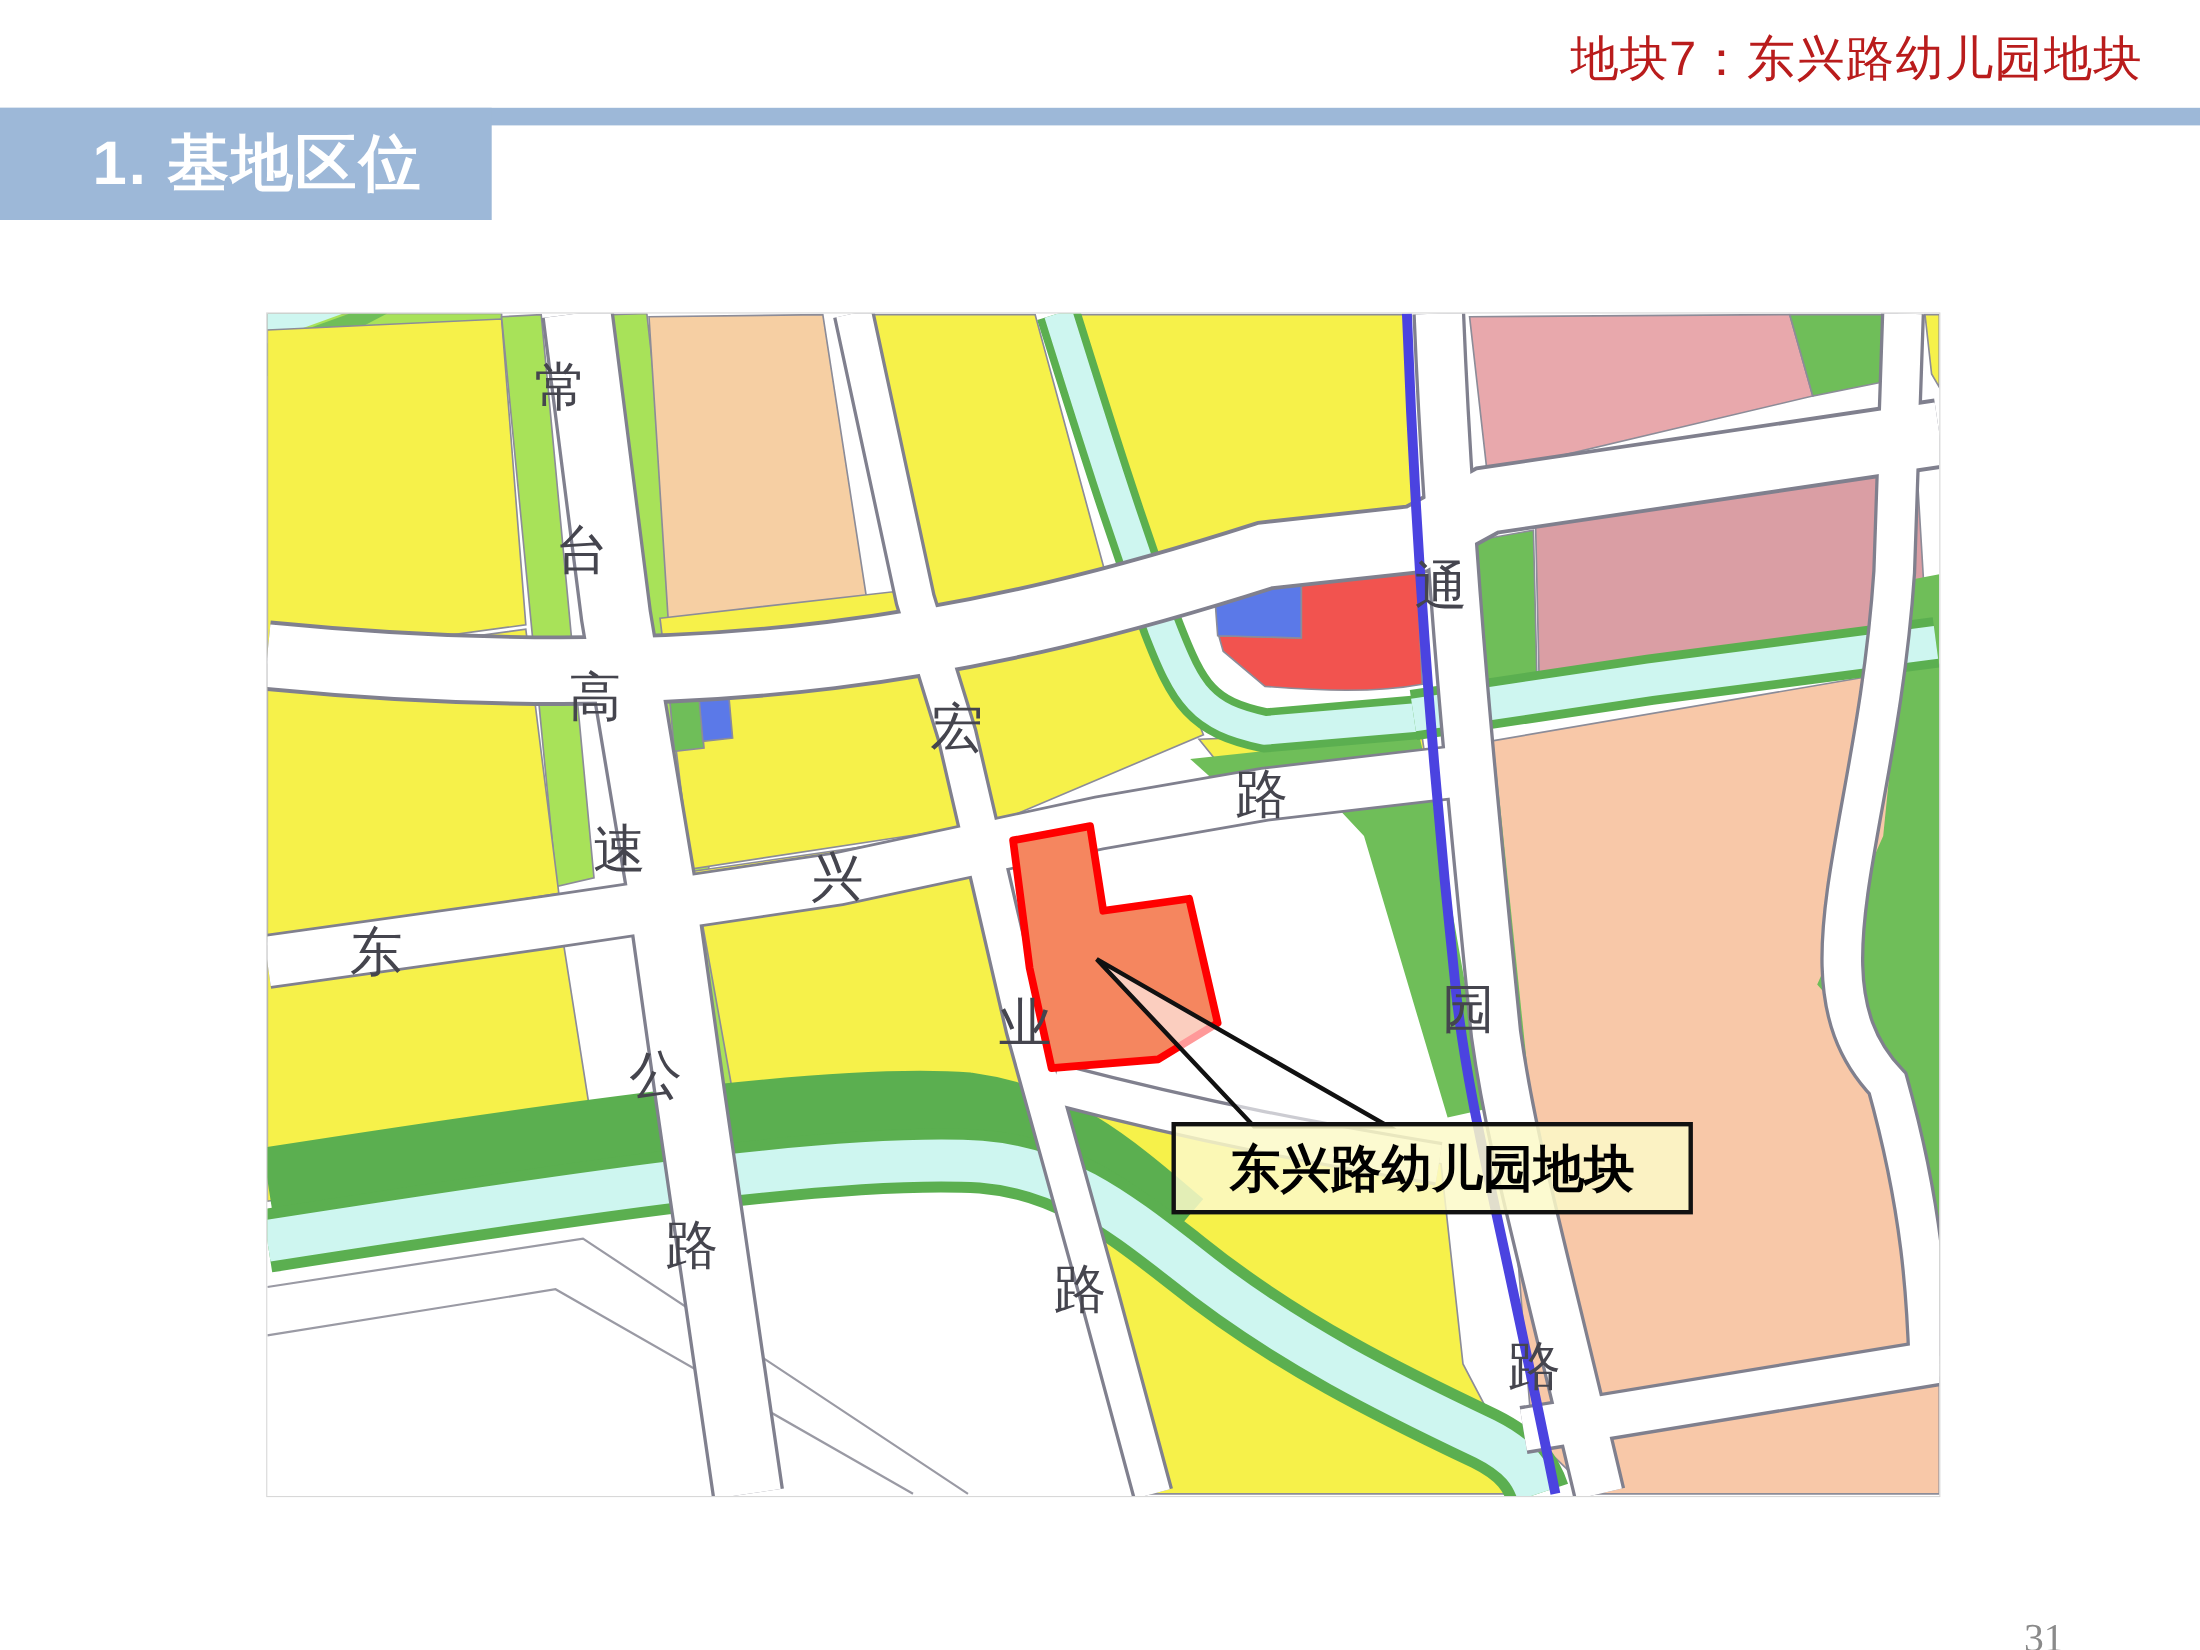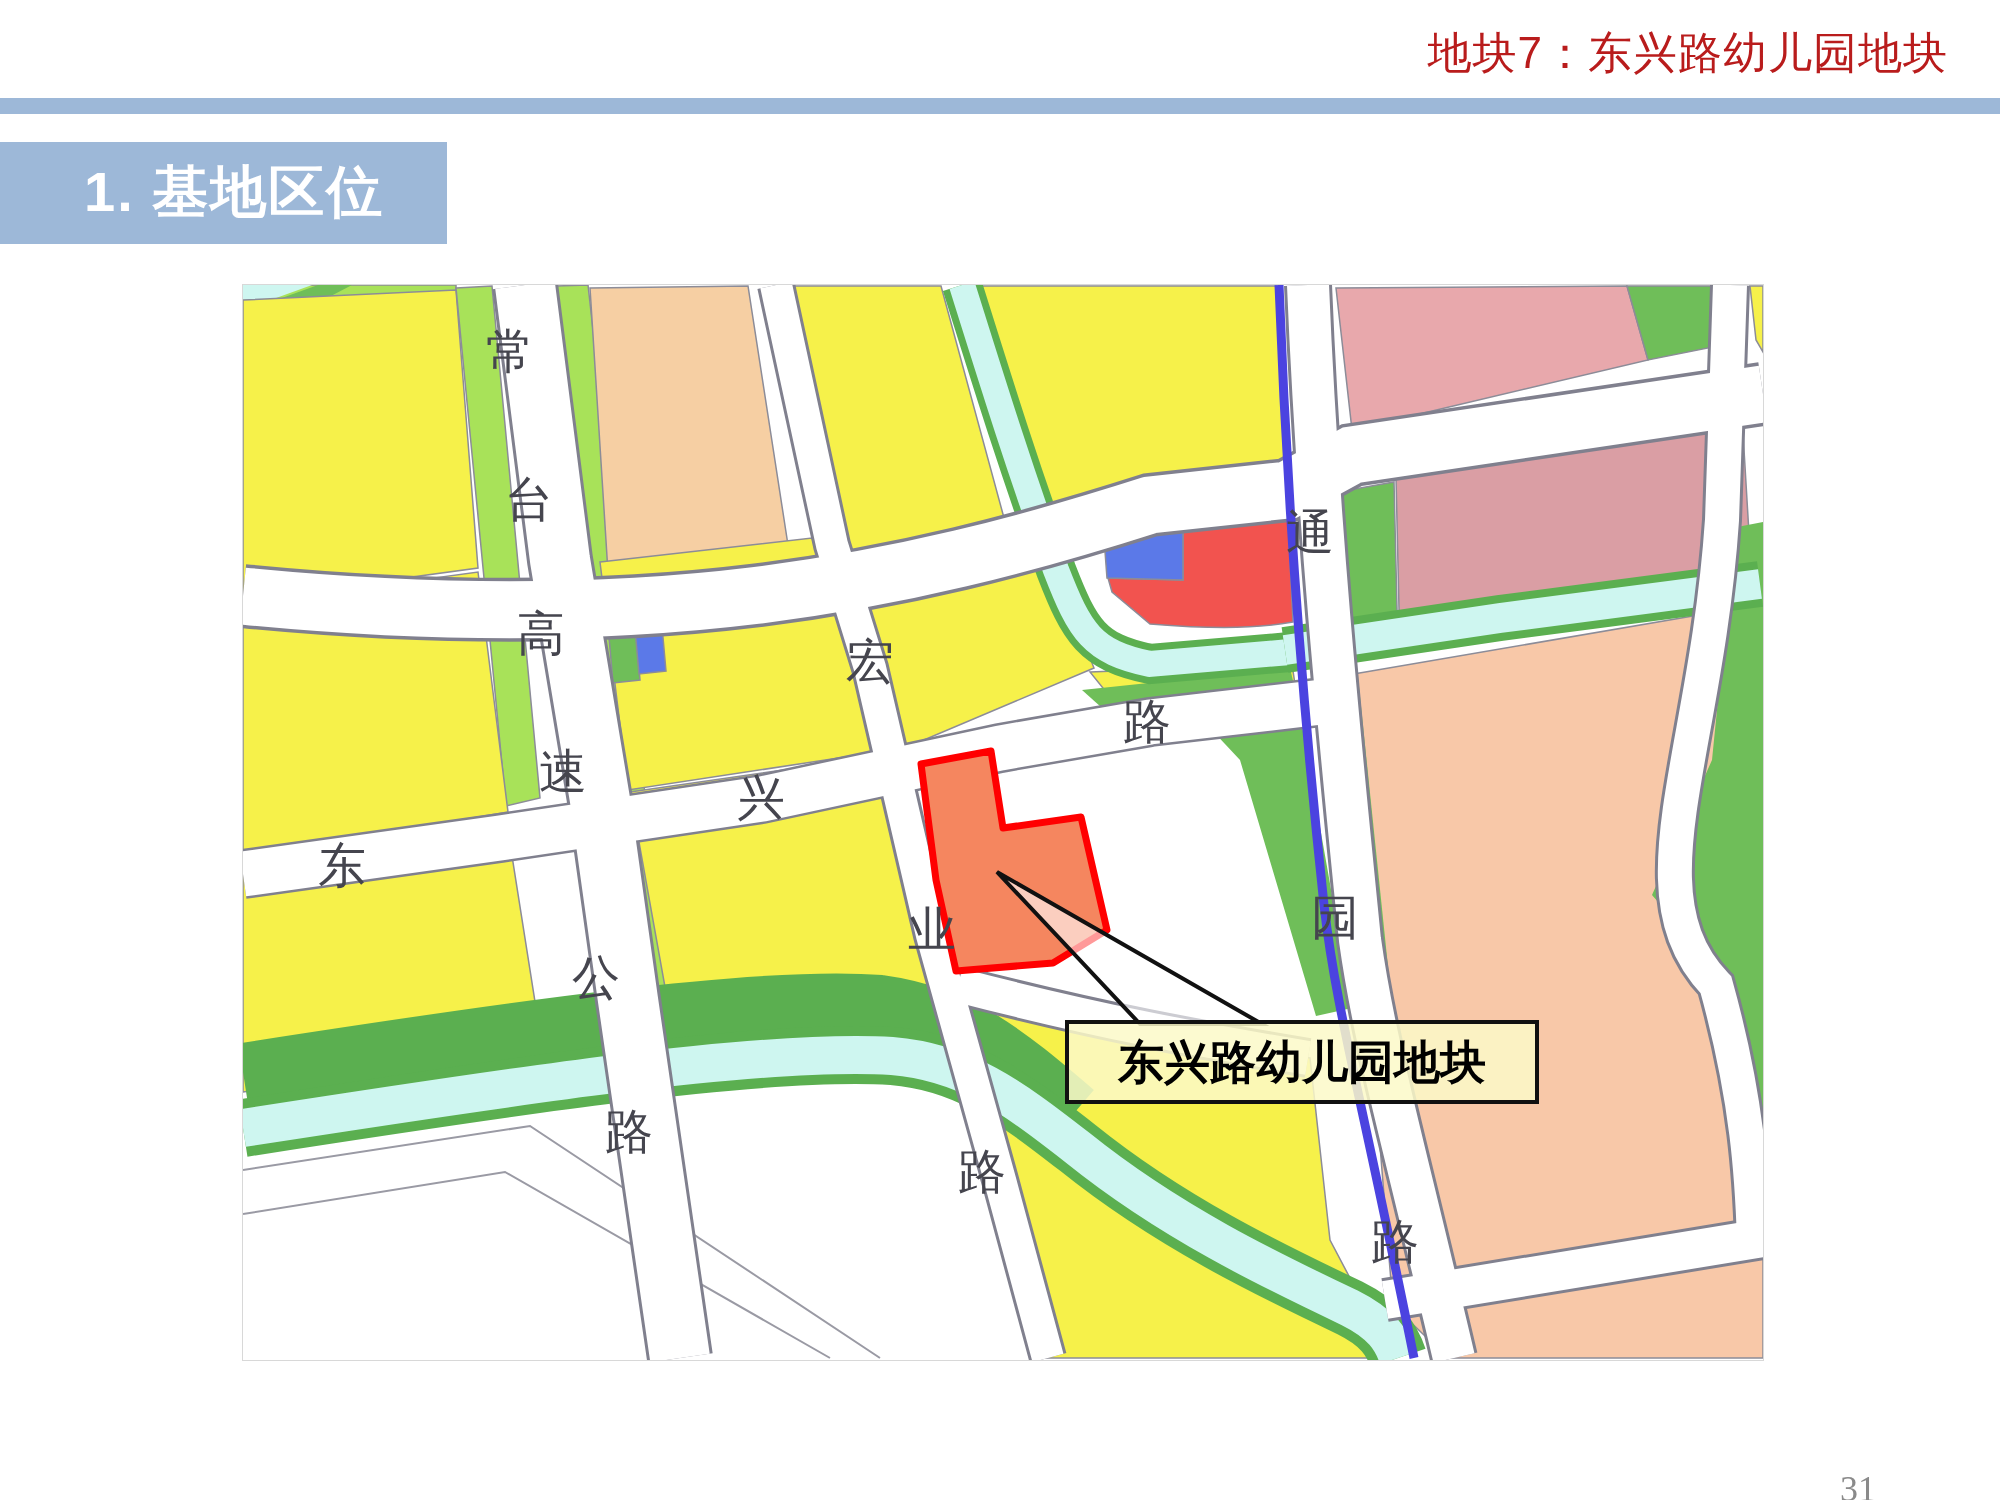--- a/index.html
+++ b/index.html
@@ -11,21 +11,21 @@
     position:absolute;top:24px;right:52px;font-size:44px;color:#b91c1c;
     letter-spacing:1px;white-space:nowrap;
   }
   .accent-line{
     position:absolute;top:98px;left:0;width:2000px;height:16px;
     background:var(--headerBlue);
   }
   .section-header{
     position:absolute;top:98px;left:0;width:447px;height:102px;
     background:var(--headerBlue);display:flex;align-items:center;
-    padding-left:84px;box-sizing:border-box;margin-top:44px;
+    padding-left:84px;box-sizing:border-box;
   }
   .section-header span{
     color:#ffffff;font-size:56px;font-weight:bold;letter-spacing:2px;
   }
   .map-figure{
     position:absolute;left:243px;top:285px;width:1520px;height:1075px;
     outline:1px solid #d8d8d8;background:#ffffff;
   }
   .page-number{
     position:absolute;left:1840px;top:1468px;font-size:36px;color:#8a8a8a;

